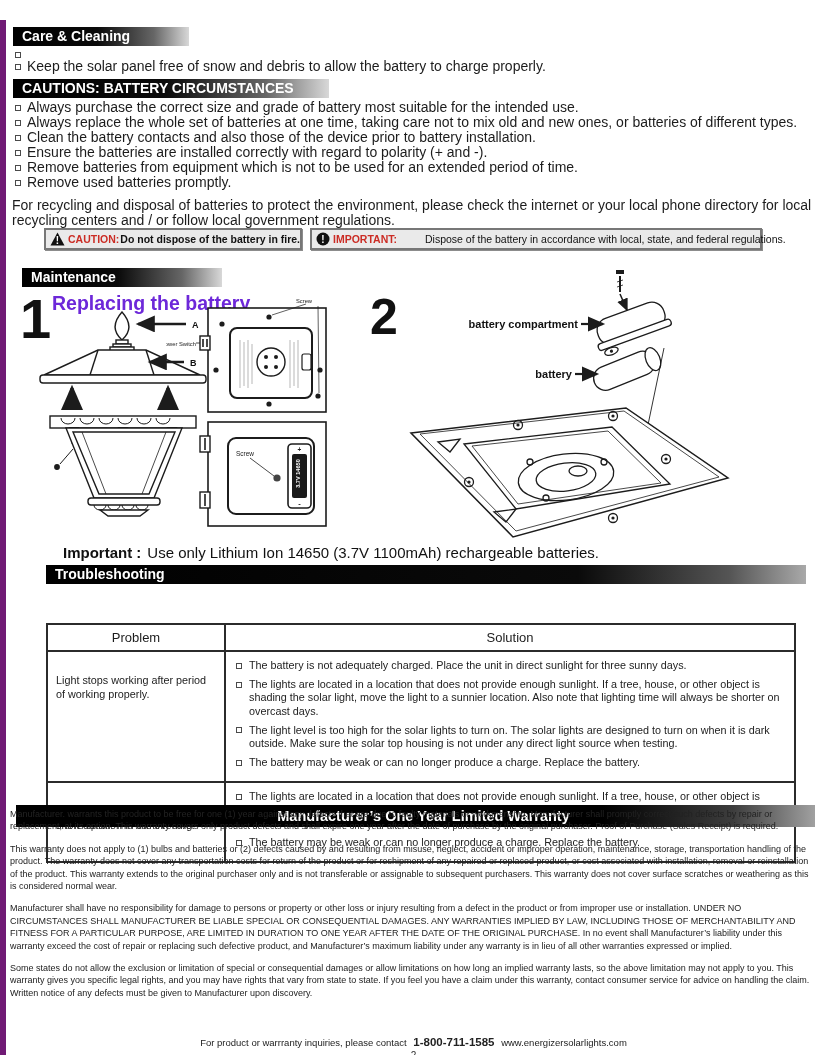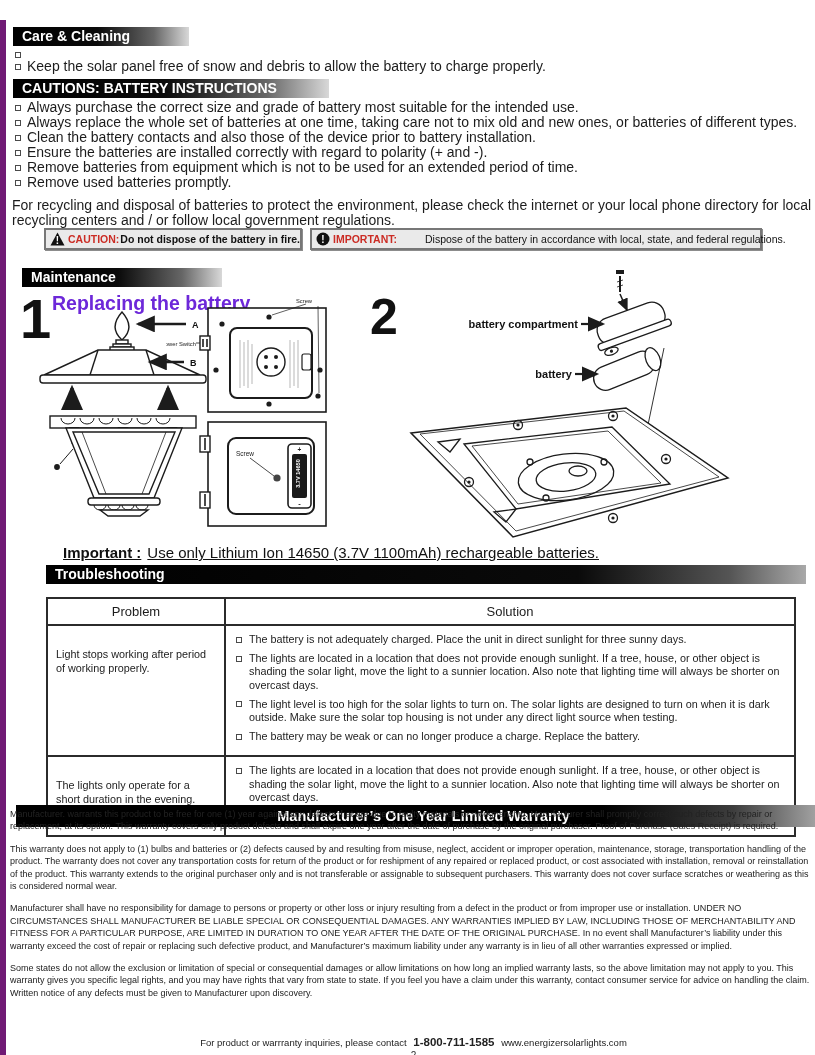--- a/index.html
+++ b/index.html
@@ -18,24 +18,24 @@
   .sq{flex:none;width:4px;height:4px;border:1px solid #4a4a4a;margin:5px 6px 0 2px;}
   .note{position:absolute;font-size:14px;line-height:14.5px;width:806px;}
   
   .cbox{position:absolute;top:208px;height:22px;background:#eaeaea;border:2px solid #777;
         box-shadow:1px 1px 0 rgba(0,0,0,.45);display:flex;align-items:center;
         font-size:10.5px;white-space:nowrap;padding:0 4px;box-sizing:border-box;}
   .cbox .red{color:#cb2c24;font-weight:bold;margin:0 1px 0 3px;}
   .cbox .ctxt{font-weight:600;color:#111;}
   .bignum{position:absolute;font-weight:800;color:#111;}
   .step-title{position:absolute;font-size:19.5px;font-weight:bold;color:#6d28d9;}
-  .imp-line{position:absolute;top:524px;left:0;width:650px;text-align:center;font-size:15px;color:#111;text-decoration:underline;}
+  .imp-line{position:absolute;top:524px;left:0;width:650px;text-align:center;font-size:15px;color:#111;}
   .imp-line b{margin-right:6px;}
   
-  .tbl{position:absolute;left:40px;top:577px;width:750px;border-collapse:collapse;}
+  .tbl{position:absolute;left:40px;top:603px;width:750px;border-collapse:collapse;}
   .tbl td,.tbl th{border:2px solid #2b2b2b;vertical-align:top;font-weight:normal;}
   .tbl th{font-size:13px;padding:5px 4px;text-align:center;vertical-align:middle;}
   .prob{width:160px;font-size:10.8px;line-height:13.5px;padding:22px 8px;color:#222;}
   .solcell{padding:7px 8px 6px 10px;}
   .sol{display:flex;align-items:flex-start;font-size:10.8px;line-height:13.2px;margin-bottom:6px;color:#222;}
   .sol .sq{width:4px;height:4px;margin:3.5px 7px 0 0;}
   .r1{height:102px;} .r2{height:70px;}
   
   .wtext{position:absolute;left:4px;top:788px;width:806px;font-size:9px;line-height:12.4px;color:#222;}
   .wtext p{margin:0 0 10px 0;}
@@ -57,21 +57,21 @@
     <div class="li">
         <span class="sq"></span>
       </div>
     <div class="li">
         <span class="sq"></span>
         <span>Keep the solar panel free of snow and debris to allow the battery to charge properly.</span>
       </div>
   </div>
 
   <div class="hbar" style="left:7px;top:59px;width:316px;">
-    <span>CAUTIONS:  BATTERY INSTRUCTIONS</span>
+    <span>CAUTIONS:  BATTERY CIRCUMSTANCES</span>
   </div>
   <div class="list" style="left:7px;top:80px;">
     <div class="li">
         <span class="sq"></span>
         <span>Always purchase the correct size and grade of battery most suitable for the intended use.</span>
       </div>
     <div class="li">
         <span class="sq"></span>
         <span>Always replace the whole set of batteries at one time, taking care not to mix old and new ones, or batteries of different types.</span>
       </div>

